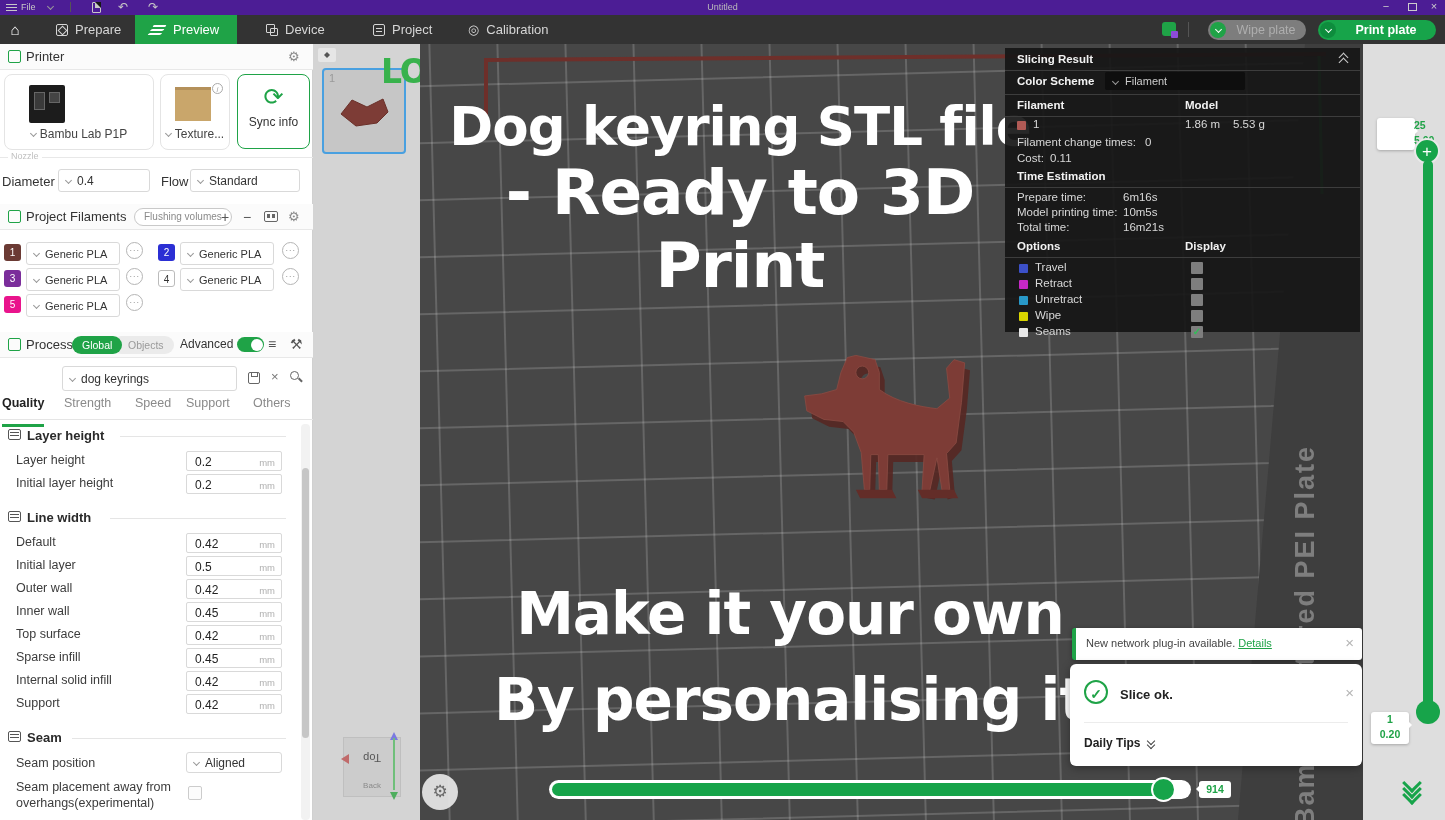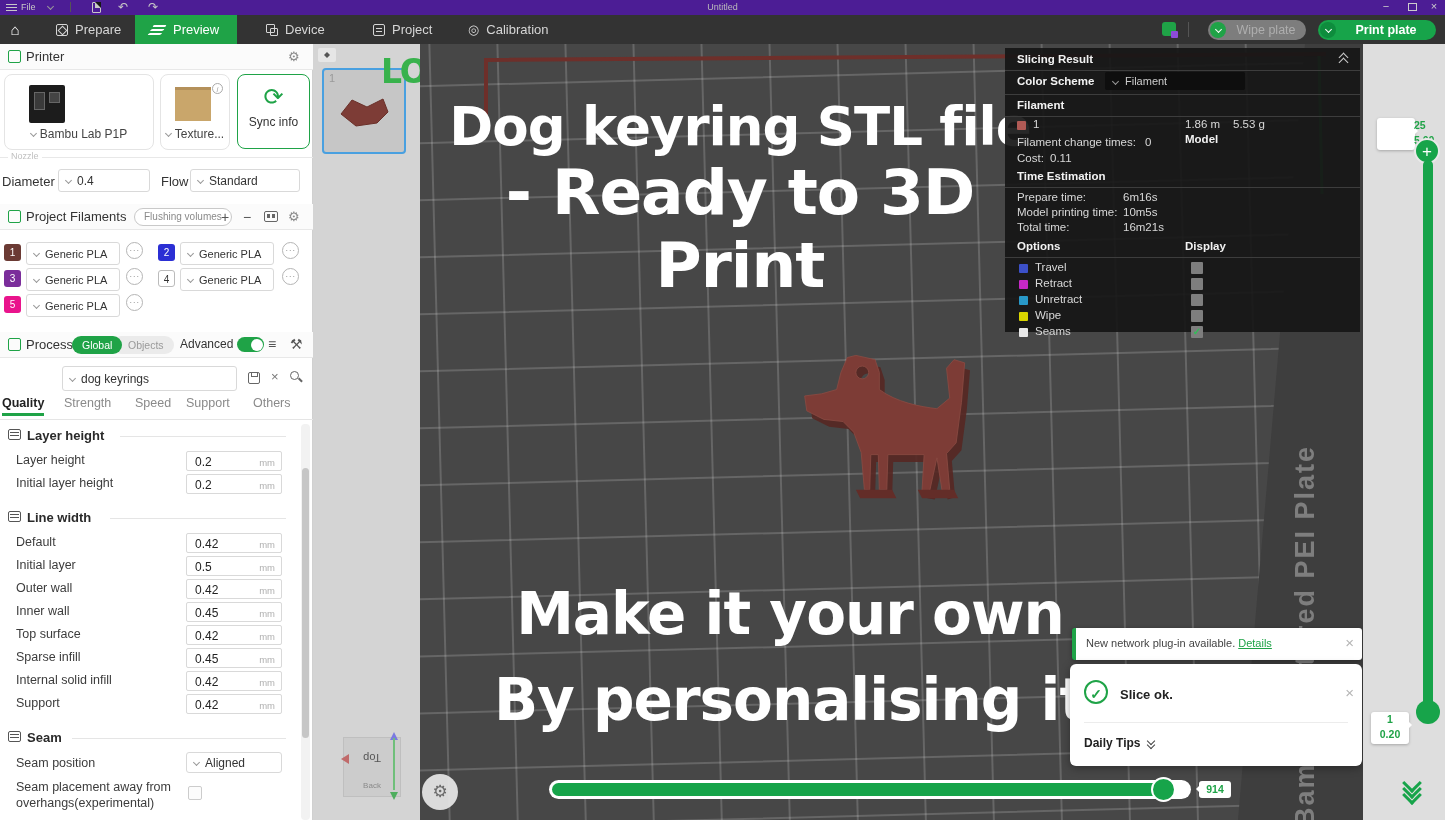--- a/index.html
+++ b/index.html
@@ -75,21 +75,21 @@
   .ams-ic:before { content:""; position:absolute; left:2px; top:2px; width:3px; height:4px; background:#666; box-shadow:5px 0 0 #666; }
   .scope-pill { position:absolute; height:18px; border-radius:9px; font-size:10.5px; line-height:18px; padding:0 10px; }
   .toggle { position:absolute; width:27px; height:15px; border-radius:8px; background:#1fa347; }
   .toggle:after { content:""; position:absolute; right:1.5px; top:1.5px; width:12px; height:12px; border-radius:50%; background:#fff; }
   .srch-ic { position:absolute; width:9px; height:9px; border:1.6px solid #666; border-radius:50%; }
   .srch-ic:after { content:""; position:absolute; left:7px; top:7px; width:5px; height:1.6px; background:#666; transform:rotate(45deg); }
   .save-ic { position:absolute; width:12px; height:12px; border:1.5px solid #666; border-radius:2px; }
   .save-ic:before { content:""; position:absolute; left:2px; top:-1px; width:5px; height:4px; border:1.5px solid #666; border-top:none; }
   .x-ic { position:absolute; color:#777; font-size:13px; }
   .ptab { position:absolute; top:0; font-size:12.5px; color:#8a8a8a; }
-  .ptab.active { color:#222; font-weight:bold; border-bottom:3px solid #1fa347; padding-bottom:3px; }
+  .ptab.active { color:#222; font-weight:bold; border-bottom:3px solid #1fa347; padding-bottom:14px; }
   .grp-head { position:absolute; left:0; width:300px; }
   .grp-ic { position:absolute; left:8px; top:1px; width:13px; height:11px; border:1.4px solid #555; border-radius:2px; }
   .grp-ic:before { content:""; position:absolute; left:1px; top:2px; width:9px; height:1.3px; background:#555; box-shadow:0 3px 0 #555; }
   .grp-title { position:absolute; left:27px; top:0; font-size:13px; font-weight:bold; color:#2a2a2a; background:#fff; padding-right:8px; }
   .grp-line { position:absolute; right:14px; top:8px; height:1px; background:#e5e5e5; }
   .set-label { position:absolute; left:16px; font-size:12.5px; color:#3c3c3c; }
   .val-box { position:absolute; left:186px; width:96px; height:20px; border:1px solid #d9d9d9; border-radius:2px; background:#fff; font-size:12px; color:#222; }
   .val-box .v { position:absolute; left:8px; top:3px; }
   .val-box .u { position:absolute; right:6px; top:5px; font-size:9.5px; color:#b0b0b0; }
   .cbox { position:absolute; width:14px; height:14px; border:1px solid #ccc; border-radius:2px; background:#fcfcfc; }
@@ -457,21 +457,21 @@
         <b></b>
       </span>
     <span class="sp-line" style="top:22px;"></span>
     <span class="sp-row sp-b" style="top:27px;">Color Scheme</span>
     <div class="sp-dd">
         <span class="chev"></span>
         <span>Filament</span>
       </div>
     <span class="sp-line" style="top:46px;"></span>
     <span class="sp-row sp-b" style="top:51px;">Filament</span>
-    <span class="sp-row sp-b" style="top:51px; left:180px;margin-top:34px;">Model</span>
+    <span class="sp-row sp-b" style="top:51px; left:180px;">Model</span>
     <span class="sp-line" style="top:68px;"></span>
     <span class="sp-sw" style="left: 12px; top: 73px; background: rgb(176, 90, 85);"></span>
     <span class="sp-row" style="top:70px; left:28px;">1</span>
     <span class="sp-row" style="top:70px; left:180px;">1.86 m</span>
     <span class="sp-row" style="top:70px; left:228px;">5.53 g</span>
     <span class="sp-row" style="top:88px;">Filament change times:</span>
     <span class="sp-row" style="top:88px; left:140px;">0</span>
     <span class="sp-row" style="top:104px;">Cost:</span>
     <span class="sp-row" style="top:104px; left:45px;">0.11</span>
     <span class="sp-row sp-b" style="top:122px;">Time Estimation</span>

